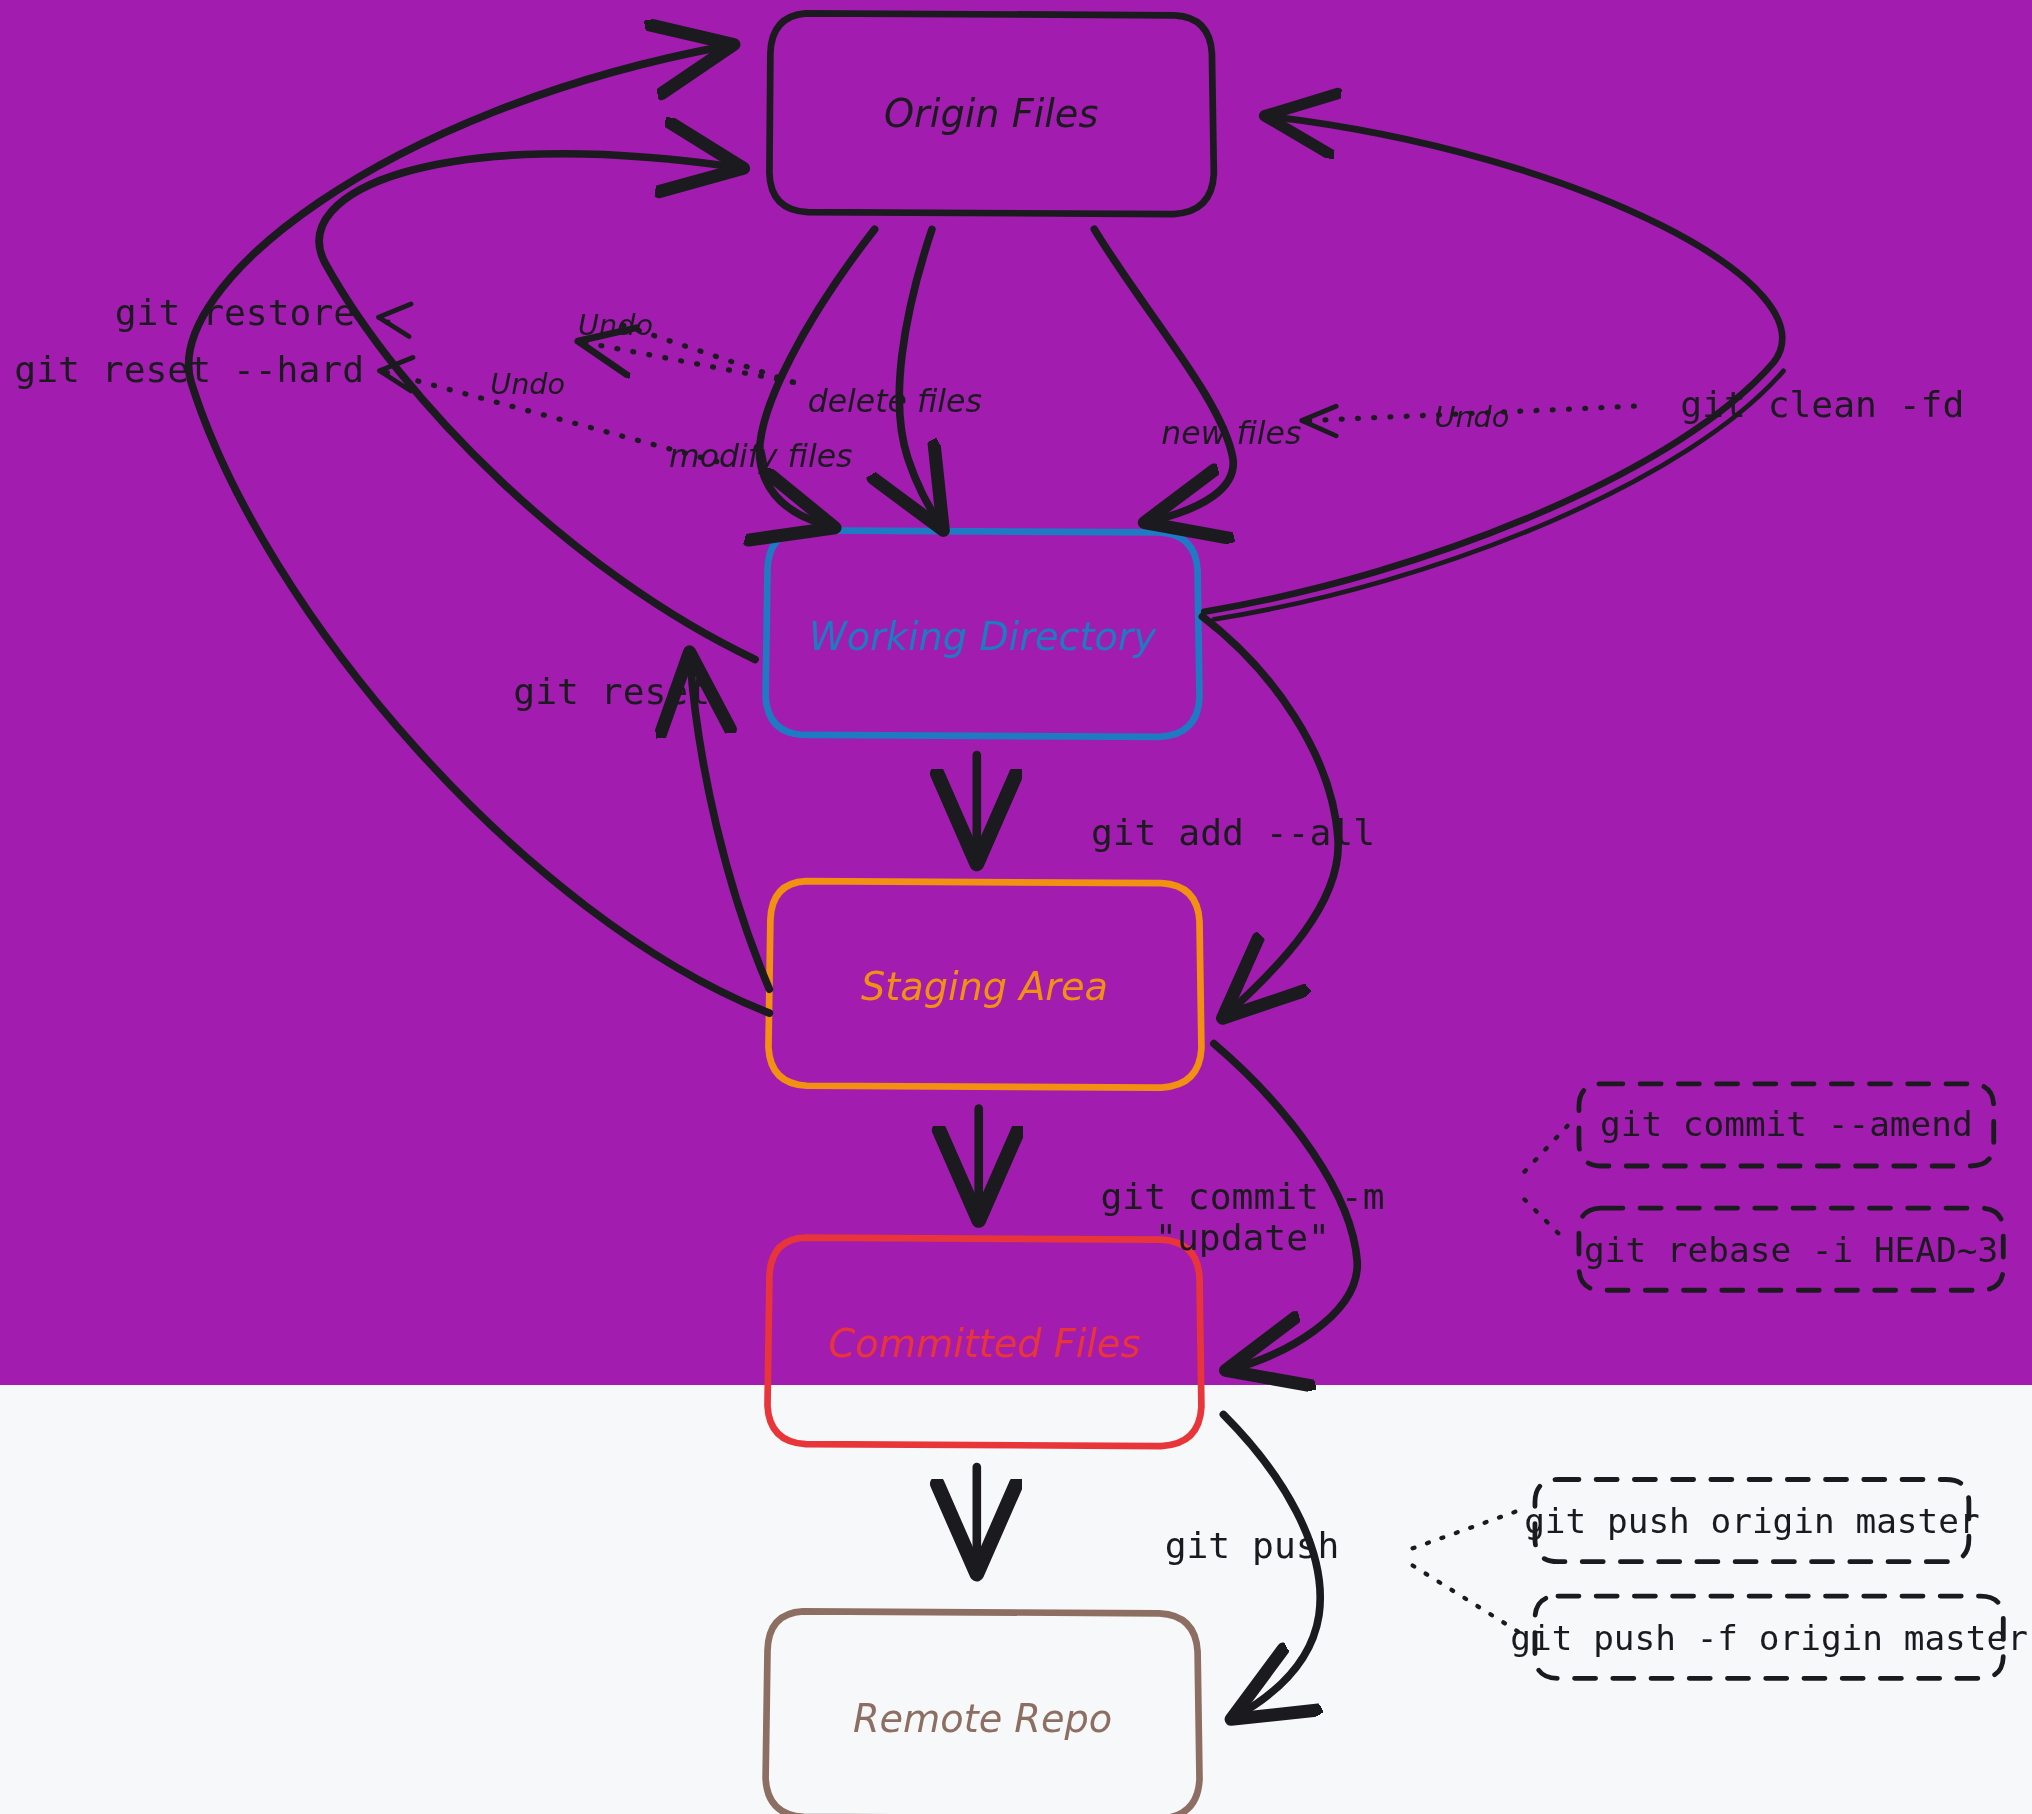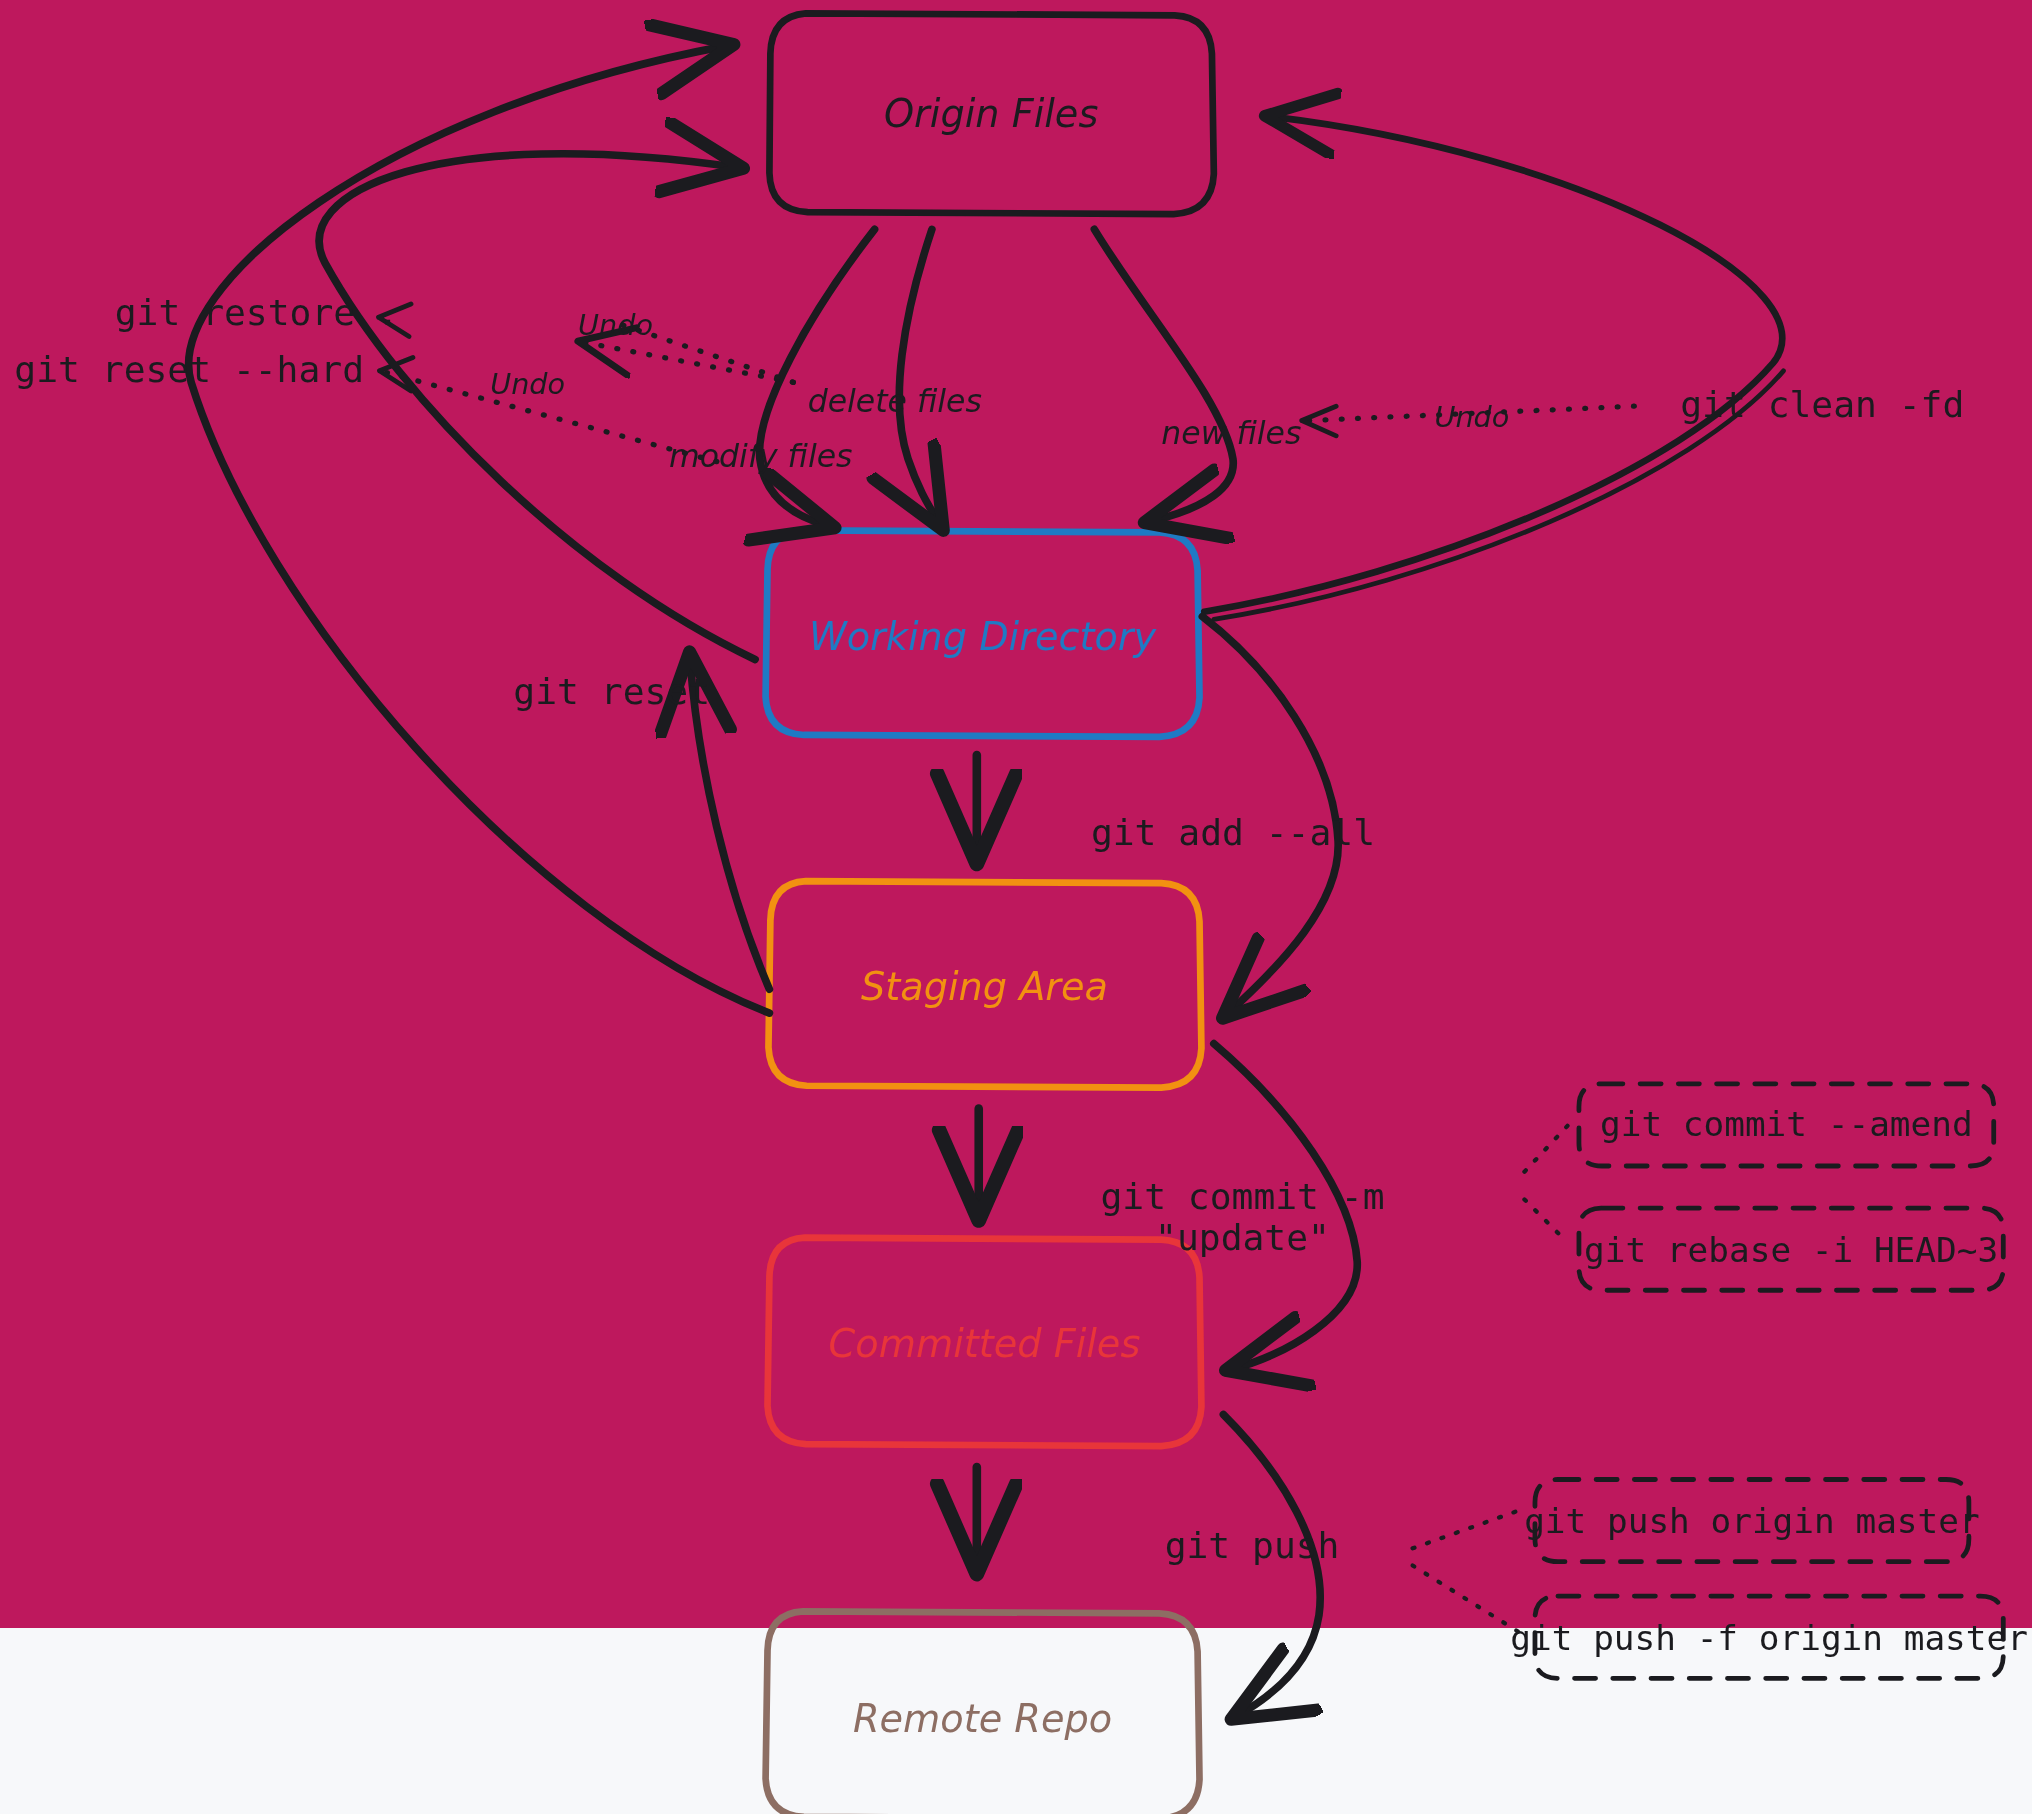--- a/index.html
+++ b/index.html
@@ -1,17 +1,17 @@
 <!DOCTYPE html>
 <html><head>
 <meta charset="utf-8">
 <style>
   html,body{margin:0;padding:0;background:#f7f8fa;}
   body{width:2032px;height:1814px;font-family:"Liberation Sans",sans-serif;overflow:hidden;}
-  #stage{position:relative;width:2032px;height:1628px;background:#be185d;}
+  #stage{position:relative;width:2032px;height:1385px;background:#a21caf;}
   svg#canvas{position:absolute;left:0;top:0;width:2032px;height:1814px;}
   .node-label{font-family:"DejaVu Sans",sans-serif;font-size:40px;font-style:italic;}
   .edge-mono{font-family:"DejaVu Sans Mono","Liberation Mono",monospace;font-size:38px;fill:#1b1b1f;}
   .edge-hand{font-family:"DejaVu Sans",sans-serif;font-style:italic;font-size:33px;fill:#1b1b1f;}
   .undo-hand{font-family:"DejaVu Sans",sans-serif;font-style:italic;font-size:30px;fill:#1b1b1f;}
   .box-mono{font-family:"DejaVu Sans Mono","Liberation Mono",monospace;font-size:36px;fill:#1b1b1f;}
   .stroke-solid{fill:none;stroke-linecap:round;stroke-linejoin:round;}
 </style>
 </head>
 <body>

